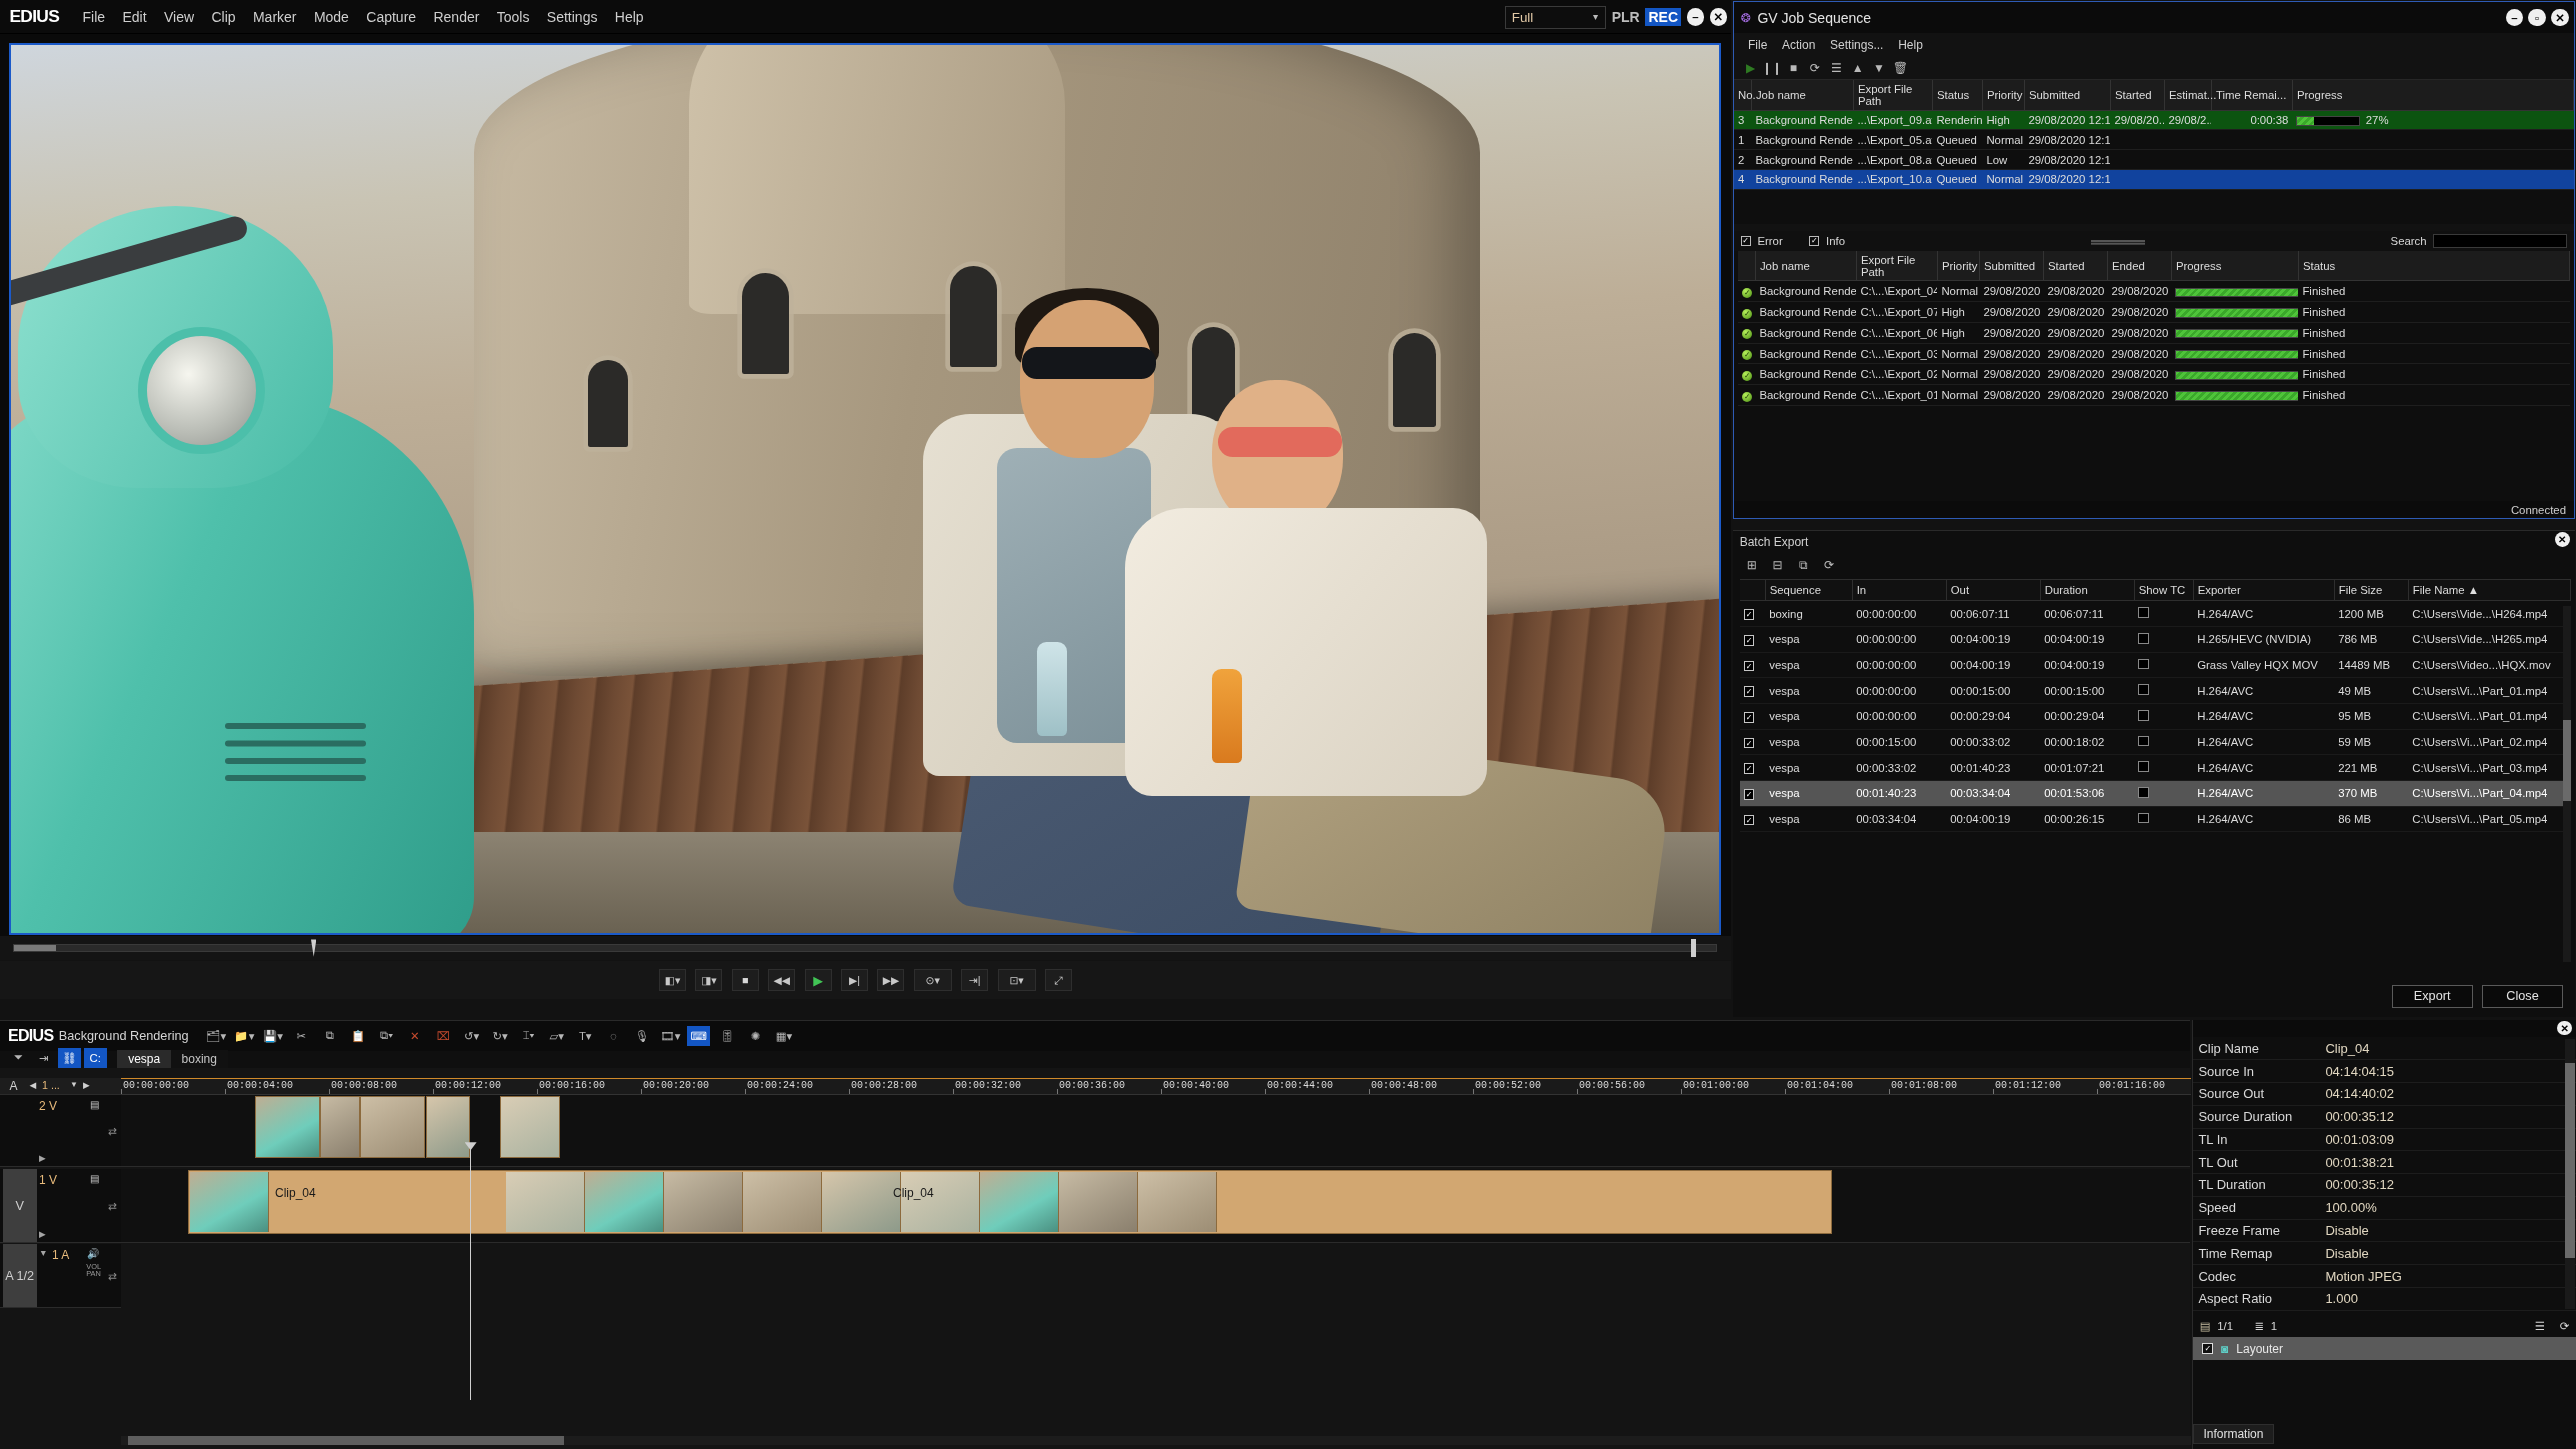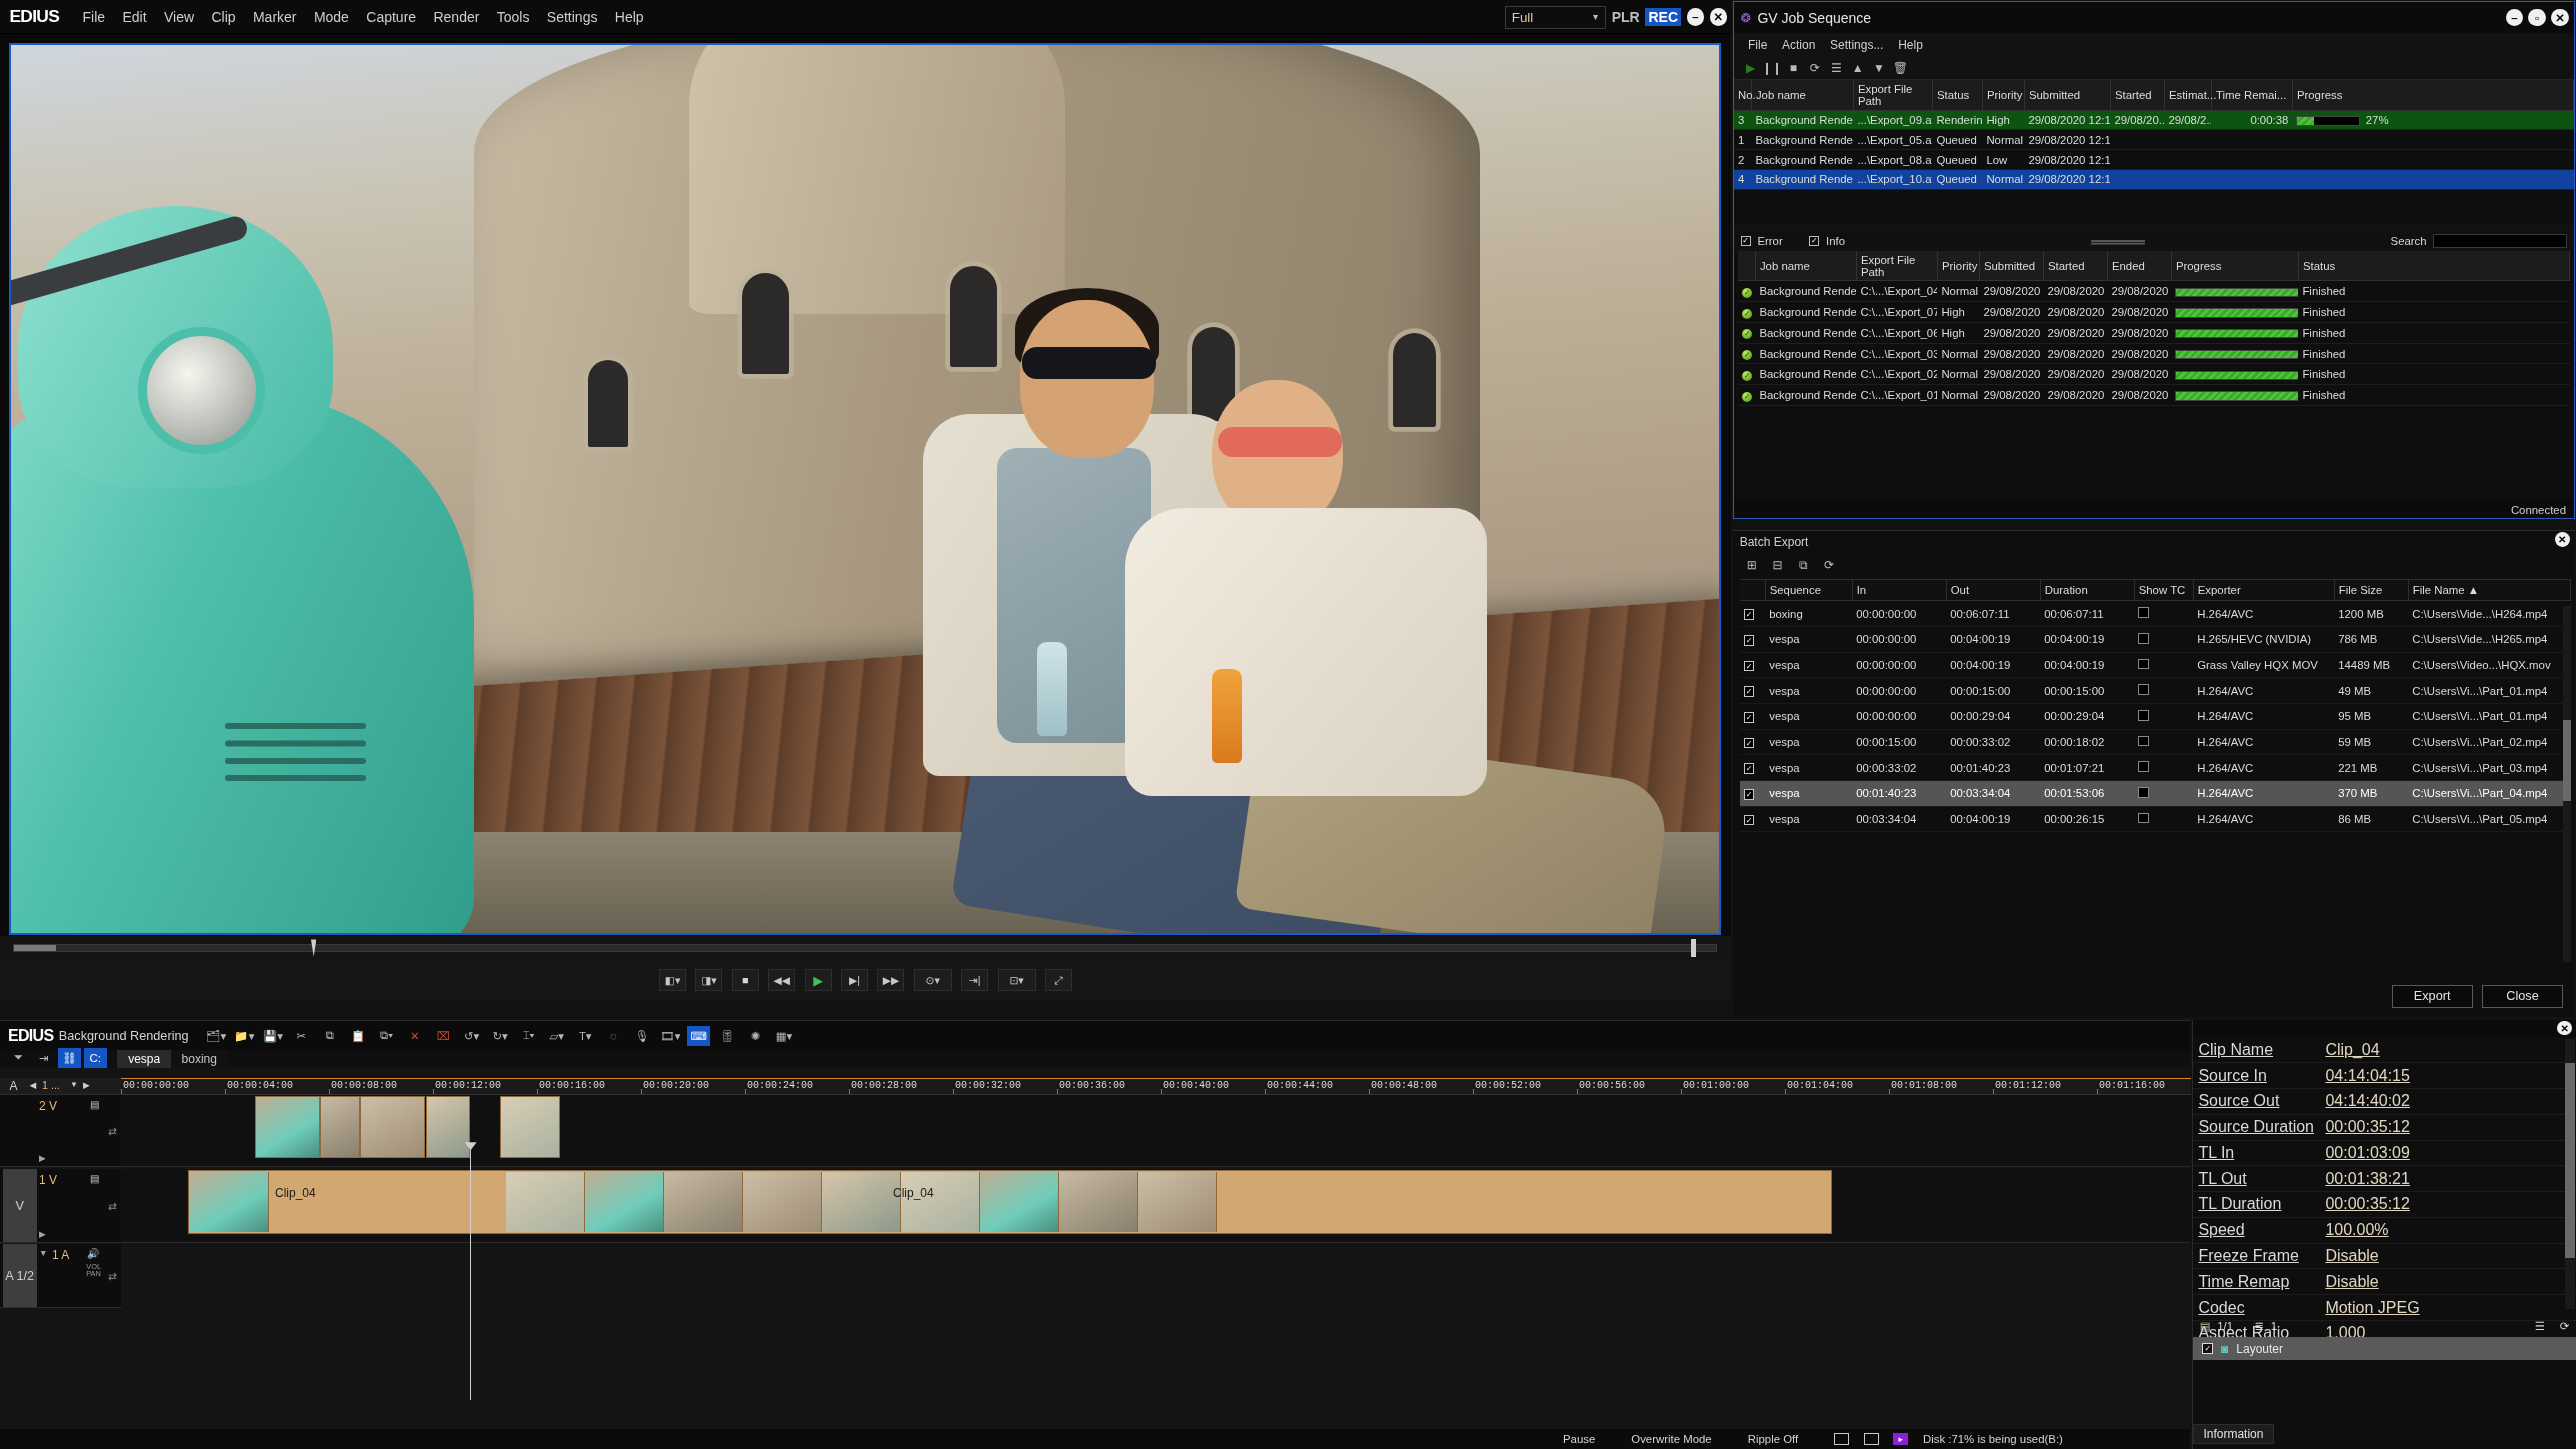--- a/index.html
+++ b/index.html
@@ -177,21 +177,21 @@
   .playhead { position:absolute; top:54px; bottom:24px; width:1.3px; background:#cfcfcf; z-index:30; }
   .playhead::before { content:""; position:absolute; top:-6.7px; left:-5.4px; width:12px; height:8px; background:#cfcfcf; clip-path:polygon(0 0,100% 0,50% 100%); }
 
   .hscroll { position:absolute; left:121px; bottom:4px; width:2070px; height:9.4px; background:#1c1c1c; }
   .hscroll > i { position:absolute; left:6.7px; top:0; width:436px; height:9.4px; background:#5e5e5e; }
 
   
   .info { position:absolute; left:2192px; top:1020px; width:384px; height:429px; background:#0e0e0e; border-left:0.7px solid #2a2a2a; }
   .info-top { height:17.4px; background:#0b0b0b; position:relative; }
   .prop { width:100%; border-collapse:collapse; }
-  .prop td { font-size:16px; padding:3.4px 5.4px; border-bottom:0.7px solid #1d1d1d; color:#d9d9d9;text-decoration:underline; }
+  .prop td { font-size:13px; padding:3.4px 5.4px; border-bottom:0.7px solid #1d1d1d; color:#d9d9d9; }
   .prop td.k { width:127px; }
   .prop td.v { color:#e0d6c0; }
   .info-scroll { position:absolute; right:1.3px; top:19px; width:9.4px; height:270px; background:#1a1a1a; }
   .info-scroll > i { position:absolute; left:0; top:24px; width:9.4px; height:195px; background:#6a6a6a; }
   .info-mid { position:absolute; left:0; top:295px; width:100%; height:21.5px; display:flex; align-items:center; gap:6.7px; padding:0 6.7px; font-size:11.4px; }
   .flt-row { position:absolute; left:0; top:317px; width:100%; height:23px; background:#5a5a5a; display:flex; align-items:center; gap:8px; padding-left:9.4px; font-size:12px; color:#e8e8e8; }
   .info-tab { position:absolute; left:0; bottom:5.4px; width:100%; height:19px; display:flex; align-items:flex-end; }
   .info-tab .t { font-size:12px; color:#e0e0e0; background:#1d1d1d; padding:2px 9.4px; border:0.7px solid #2e2e2e; }
 
   
@@ -842,30 +842,20 @@
         <span class="sw">⇄</span>
       </div>
 
       <div class="playhead" style="left:470px;"></div>
     </div>
 
     <div class="hscroll">
         <i></i>
       </div>
 
-    <div class="status">
-      <span style="width:1563px"></span>
-      <span class="s">Pause</span>
-      <span class="s">Overwrite Mode</span>
-      <span class="s">Ripple Off</span>
-      <span class="sicon"></span>
-      <span class="sicon"></span>
-      <span class="sicon violet">▸</span>
-      <span>Disk :71% is being used(B:)</span>
-    </div>
   </div>
 
   <div class="info">
     <div class="info-top">
       <span class="winbtn" style="position:absolute;right:4px;top:0.7px;width:14.8px;height:14.8px;font-size:10px;">✕</span>
     </div>
     <table class="prop">
       <tbody id="propbody">
           <tr>
             <td class="k">Clip Name</td>

